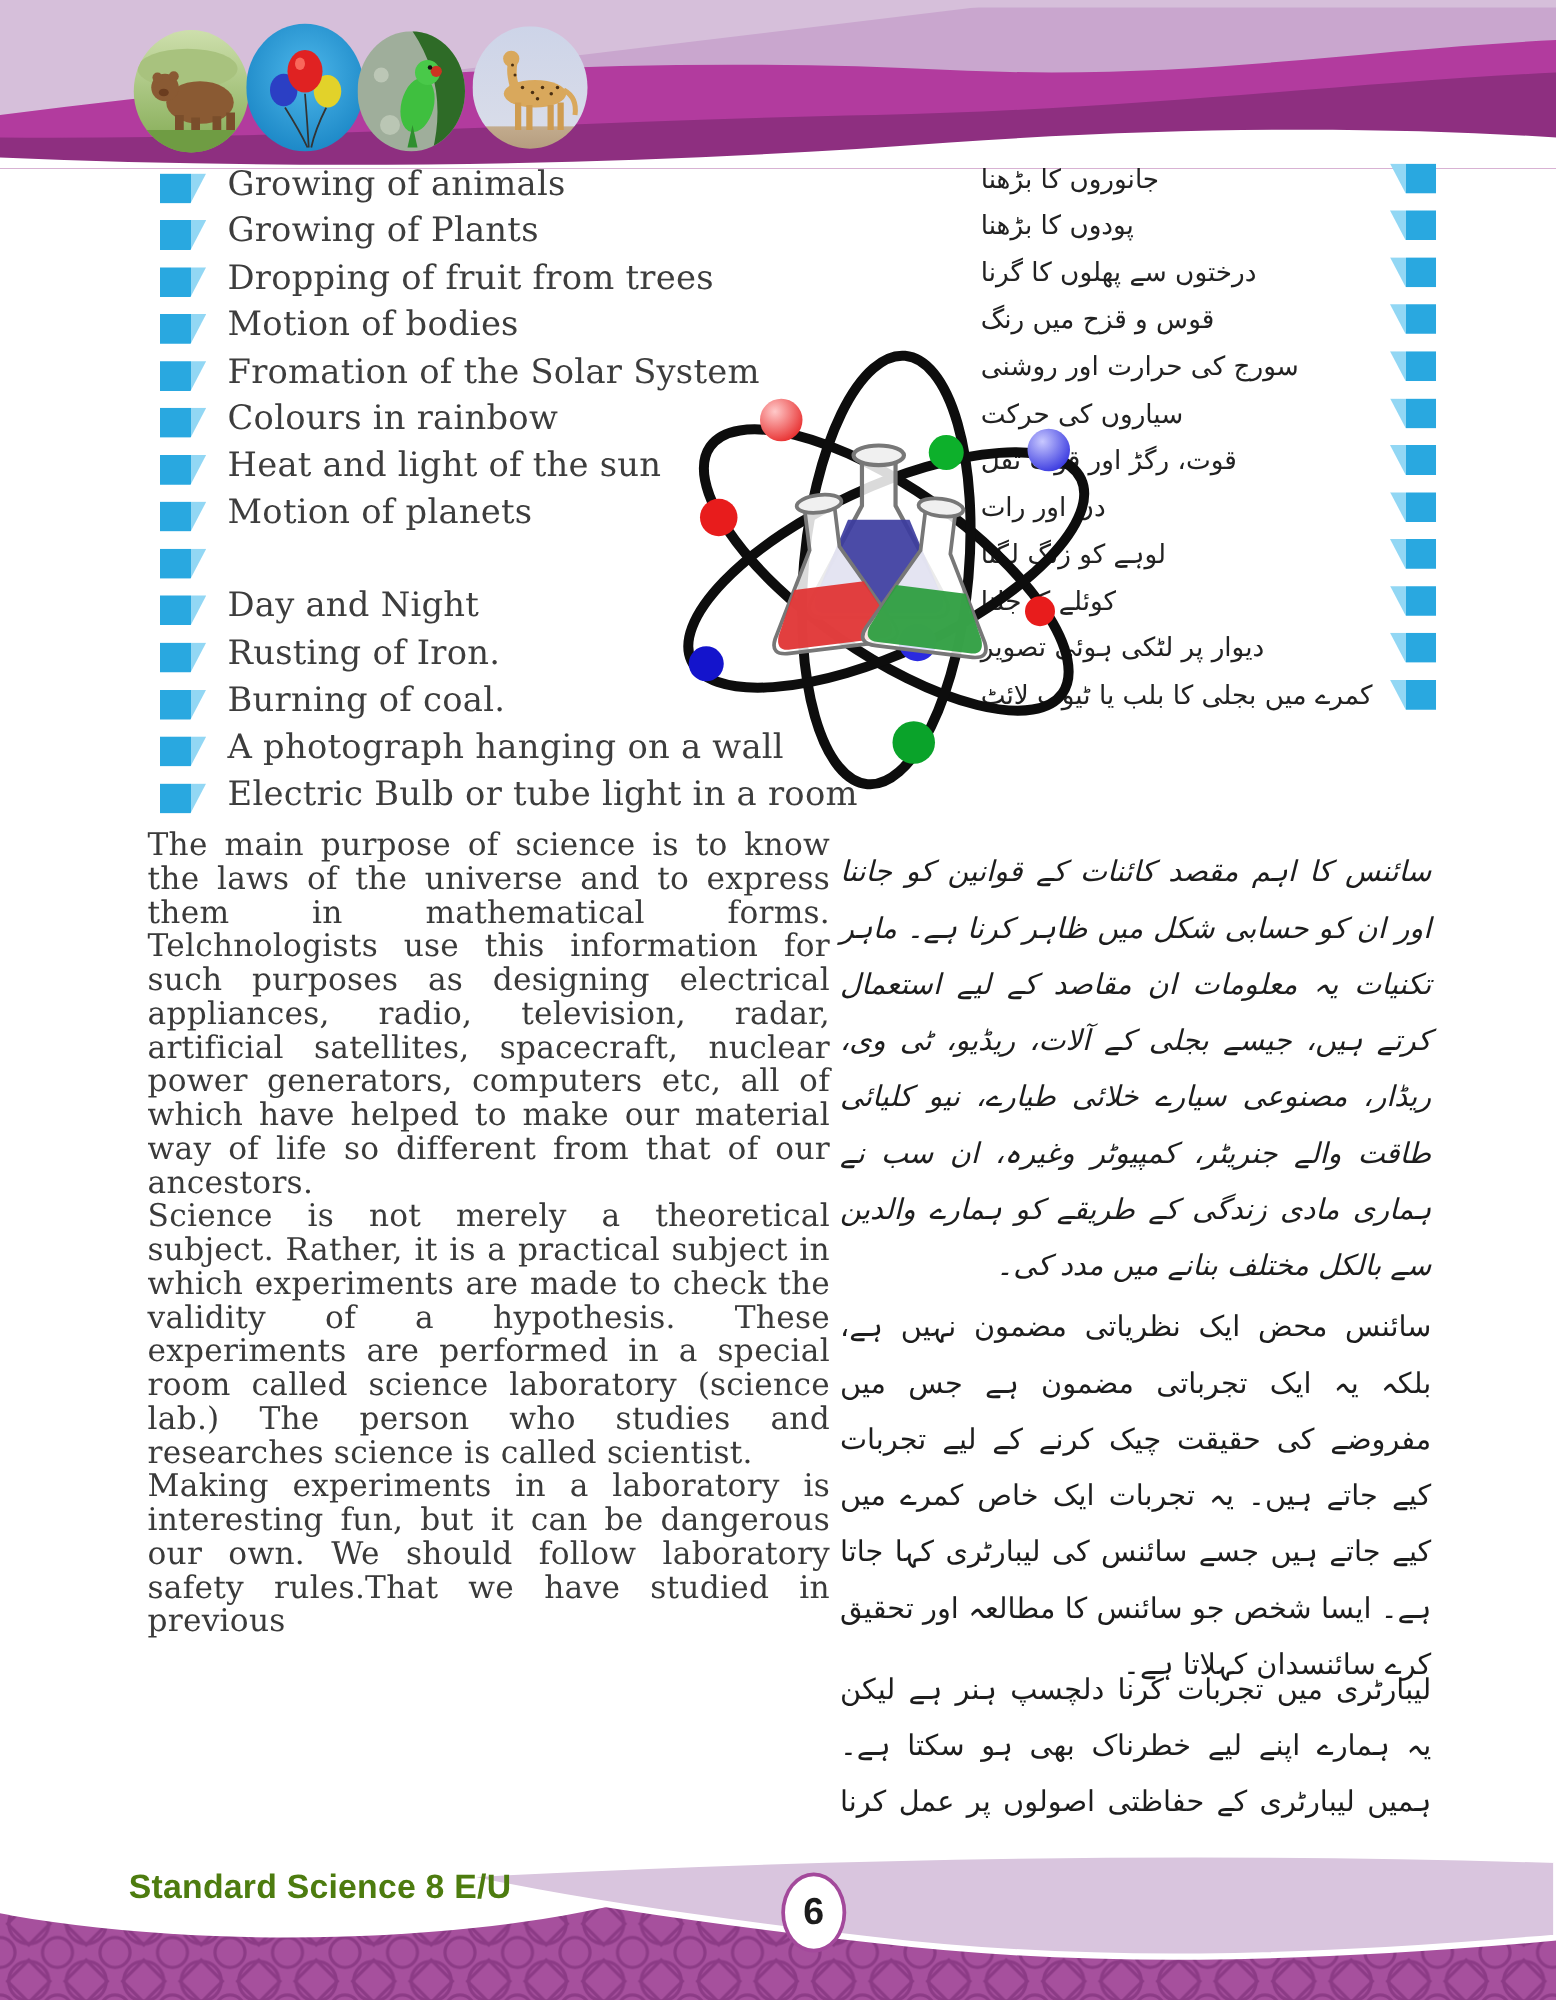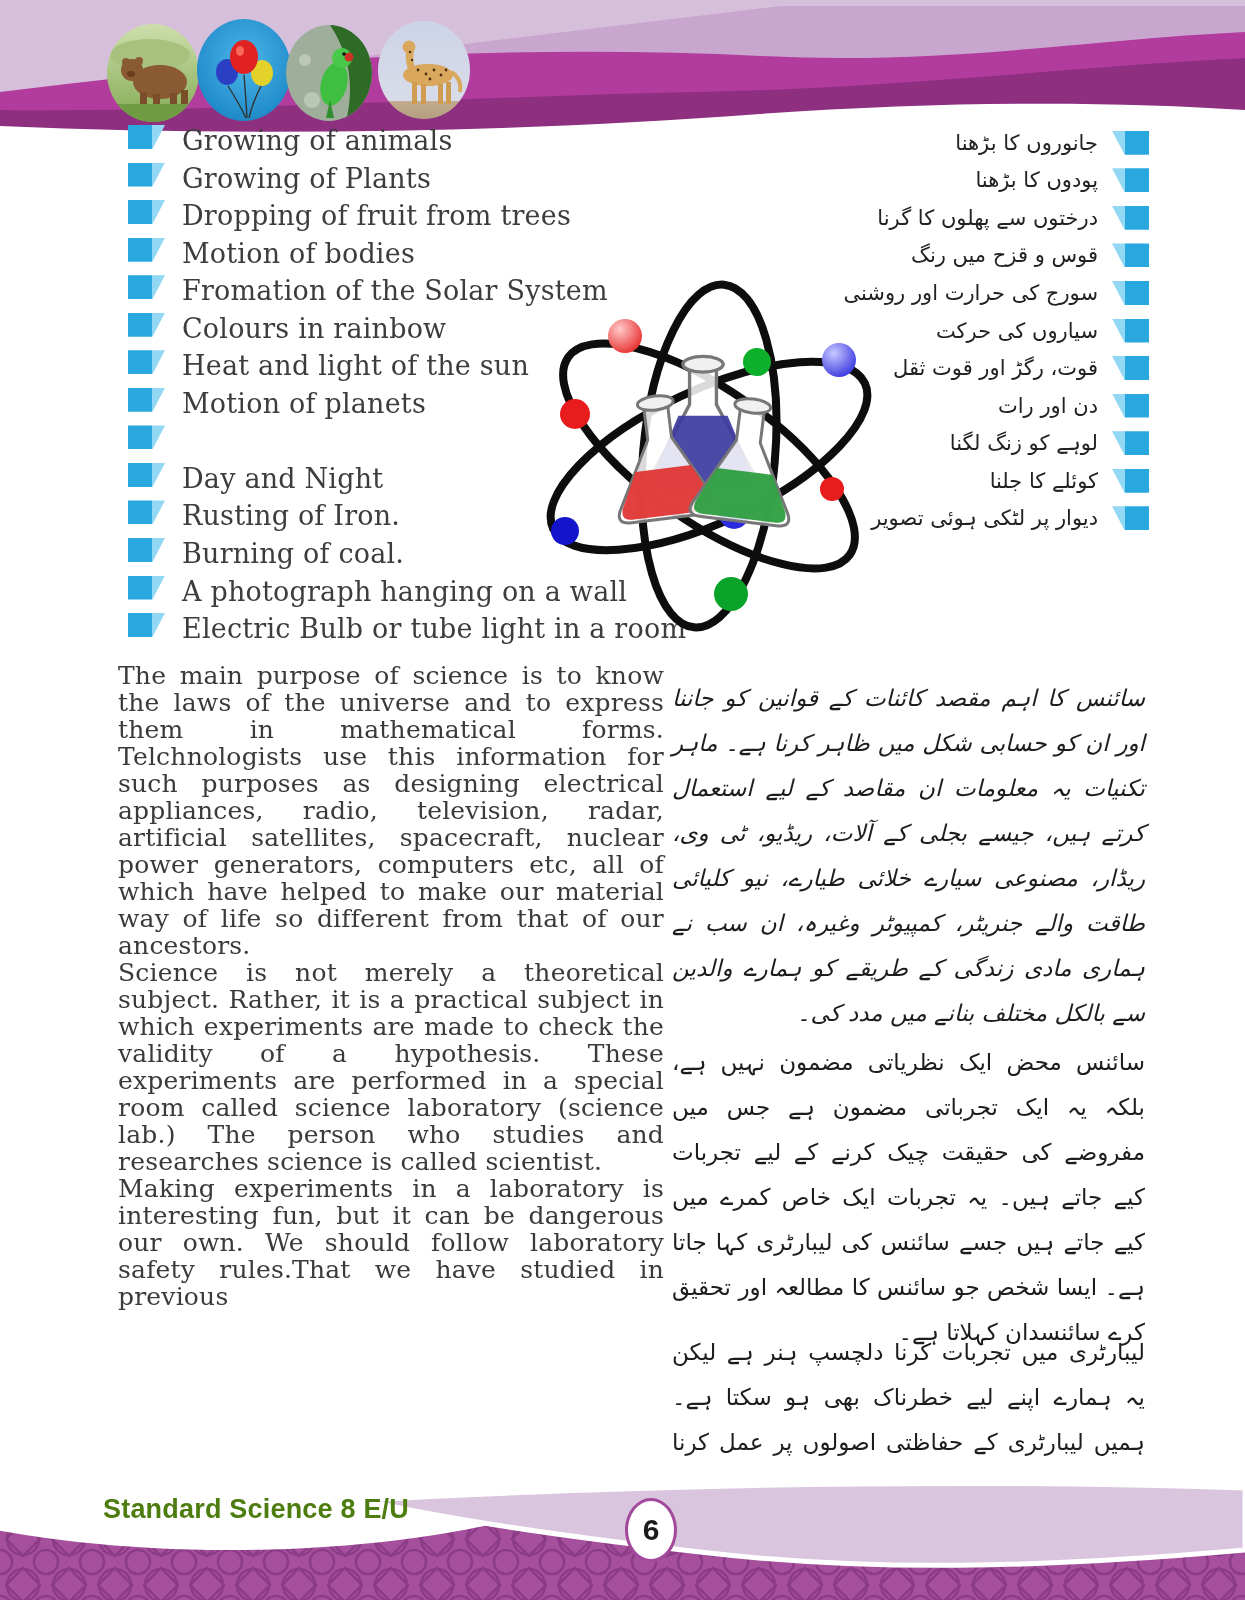--- a/index.html
+++ b/index.html
@@ -5,28 +5,28 @@
   html,body{margin:0;padding:0;background:#888;}
   .page{position:relative;width:1245px;height:1600px;background:#ffffff;overflow:hidden;
         font-family:"DejaVu Serif", serif;}
 
   
   .header-svg{position:absolute;left:0;top:0;}
   .footer-svg{position:absolute;left:0;top:1470px;}
 
   
   .en-list{position:absolute;left:128px;top:125px;}
-  .en-item{height:37.55px;display:flex;align-items:flex-start;}
+  .en-item{height:37.55px;display:flex;align-items:flex-end;}
   .bullet-en{width:37px;height:24px;margin-right:17px;flex:0 0 auto;
      clip-path:polygon(0 0,100% 0,66% 100%,0 100%);
      background:linear-gradient(90deg,#29a8e0 0 66%,#92d7f4 66% 100%);}
   .en-label{font-size:27px;color:#3d3d3d;white-space:nowrap;letter-spacing:.2px;}
 
   .ur-list{position:absolute;right:96px;top:124px;}
-  .ur-item{height:37.55px;display:flex;align-items:center;justify-content:flex-end;}
+  .ur-item{height:37.55px;display:flex;align-items:center;justify-content:space-between;}
   .bullet-ur{width:37px;height:24px;margin-left:14px;flex:0 0 auto;
      clip-path:polygon(0 0,100% 0,100% 100%,34% 100%);
      background:linear-gradient(90deg,#92d7f4 0 34%,#29a8e0 34% 100%);}
   .ur-label{font-family:"DejaVu Sans",sans-serif;font-size:21px;color:#222;
      white-space:nowrap;direction:rtl;}
 
   
   .en-paras{position:absolute;left:118px;top:662px;width:546px;}
   .en-paras p{margin:0;font-size:25px;line-height:27px;color:#3a3a3a;
      text-align:justify;letter-spacing:.2px;}
@@ -250,20 +250,24 @@
         <span class="bullet-ur"></span>
       </div>
     <div class="ur-item">
         <span class="ur-label">کوئلے کا جلنا</span>
         <span class="bullet-ur"></span>
       </div>
     <div class="ur-item">
         <span class="ur-label">دیوار پر لٹکی ہوئی تصویر</span>
         <span class="bullet-ur"></span>
       </div>
+    <div class="ur-item">
+        <span class="ur-label">کمرے میں بجلی کا بلب یا ٹیوب لائٹ</span>
+        <span class="bullet-ur"></span>
+      </div>
   </div>
 
   <svg class="atom-svg" width="365" height="375" viewBox="0 0 365 375">
     <defs>
       <radialGradient id="eRed" cx="35%" cy="30%" r="75%">
         <stop offset="0%" stop-color="#ffc9c9"></stop>
           <stop offset="100%" stop-color="#e83030"></stop>
       </radialGradient>
       <radialGradient id="eBlue" cx="35%" cy="30%" r="75%">
         <stop offset="0%" stop-color="#c8c8ff"></stop>

